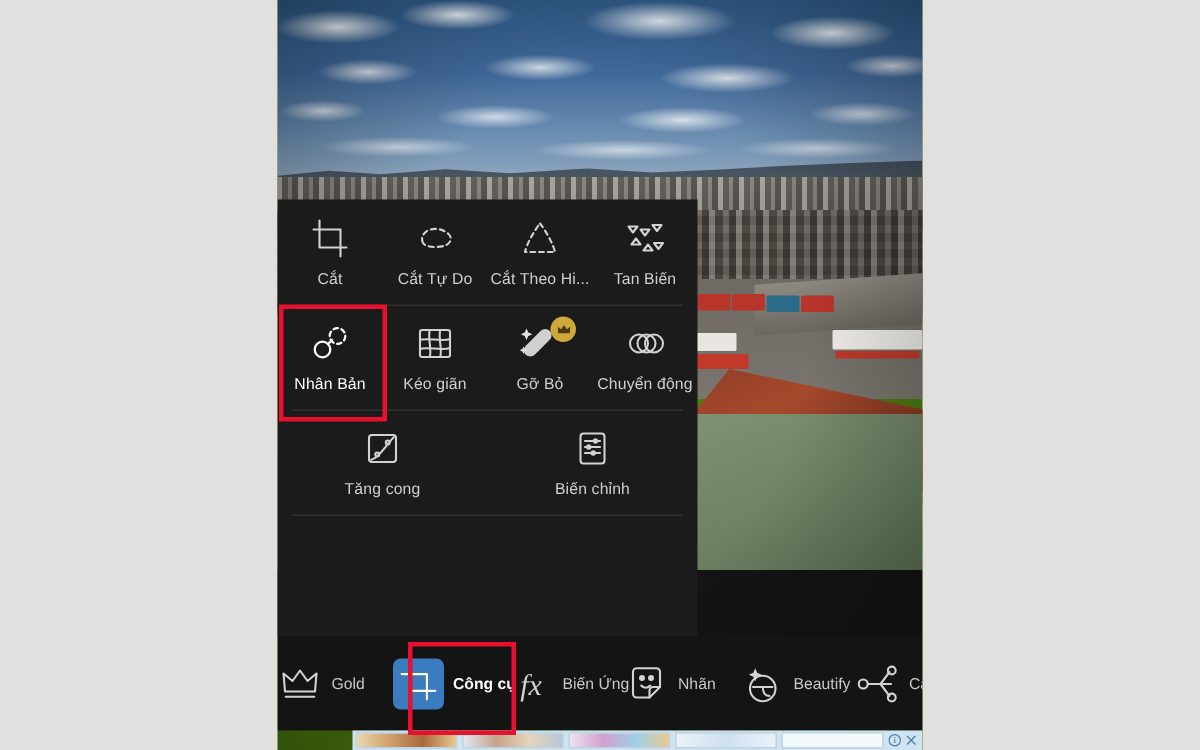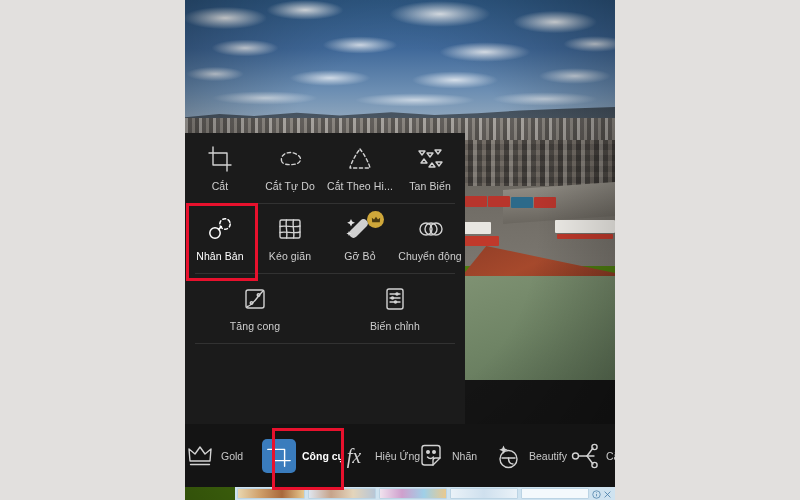--- a/index.html
+++ b/index.html
@@ -378,21 +378,21 @@
       </div>
 
       <div class="nav-item">
         <span class="nico-wrap">
           <span class="nico">
             <svg viewBox="0 0 30 30">
               <text x="15" y="22" text-anchor="middle" font-family="Liberation Serif, serif" font-style="italic" font-size="20" fill="#d2d2d2">fx</text>
             </svg>
           </span>
         </span>
-        <span class="nlbl">Hiệu Ứng</span>
+        <span class="nlbl">Biến Ứng</span>
       </div>
 
       <div class="nav-item">
         <span class="nico-wrap">
           <span class="nico">
             <svg viewBox="0 0 30 30">
                 <g class="st">
               <path d="M6 7 a2.5 2.5 0 0 1 2.5-2.5 H21.5 A2.5 2.5 0 0 1 24 7 V17 L17 24 H8.5 A2.5 2.5 0 0 1 6 21.5Z"></path>
               <path d="M24 17 H19.5 A2.5 2.5 0 0 0 17 19.5 V24"></path>
               <circle cx="12" cy="11" r="1.3" fill="#d2d2d2"></circle>

